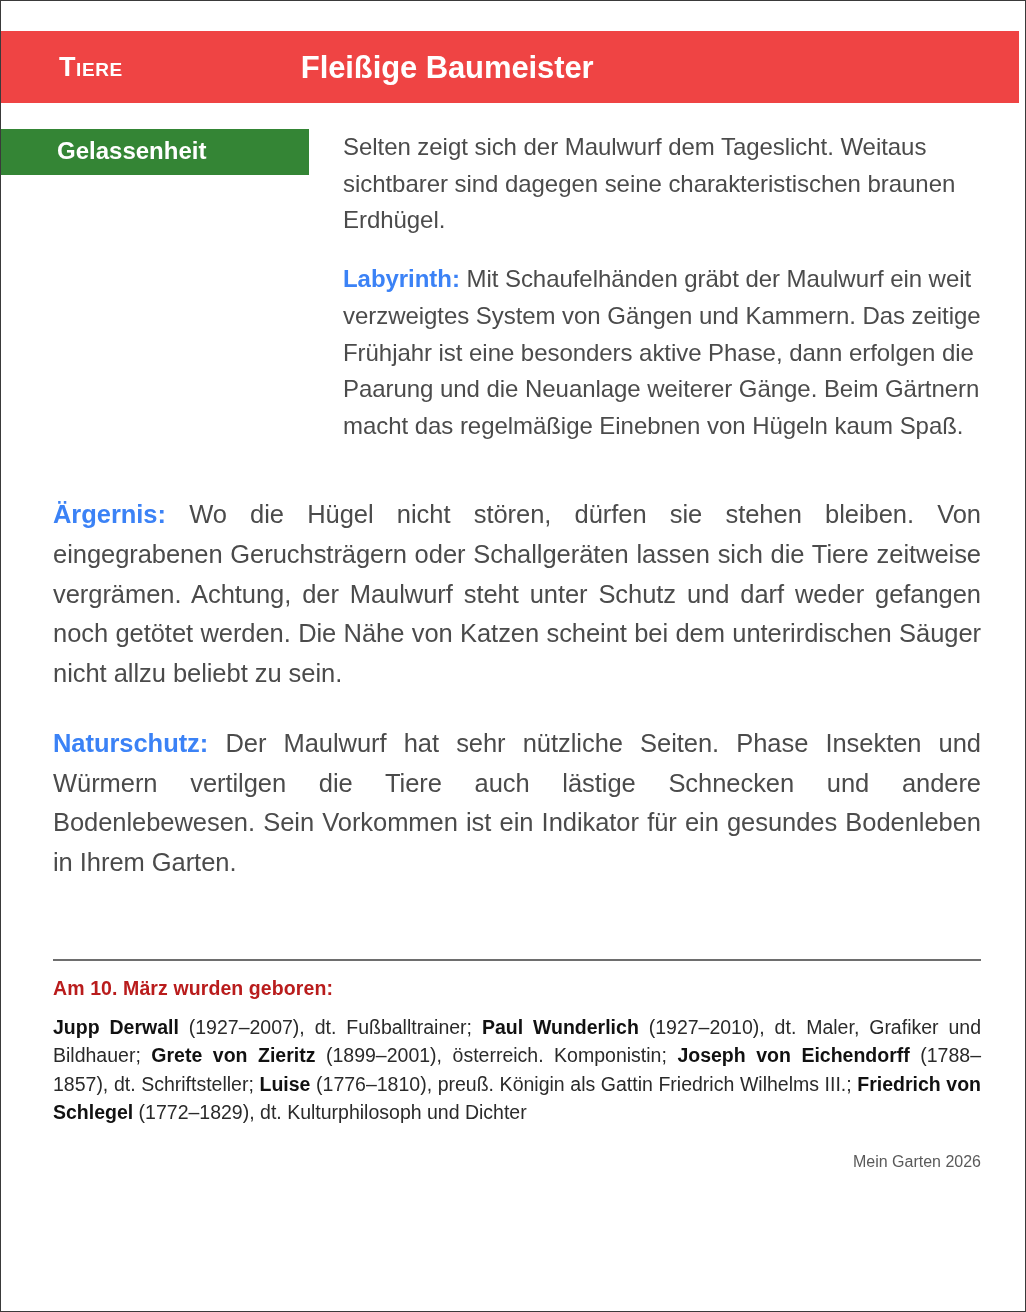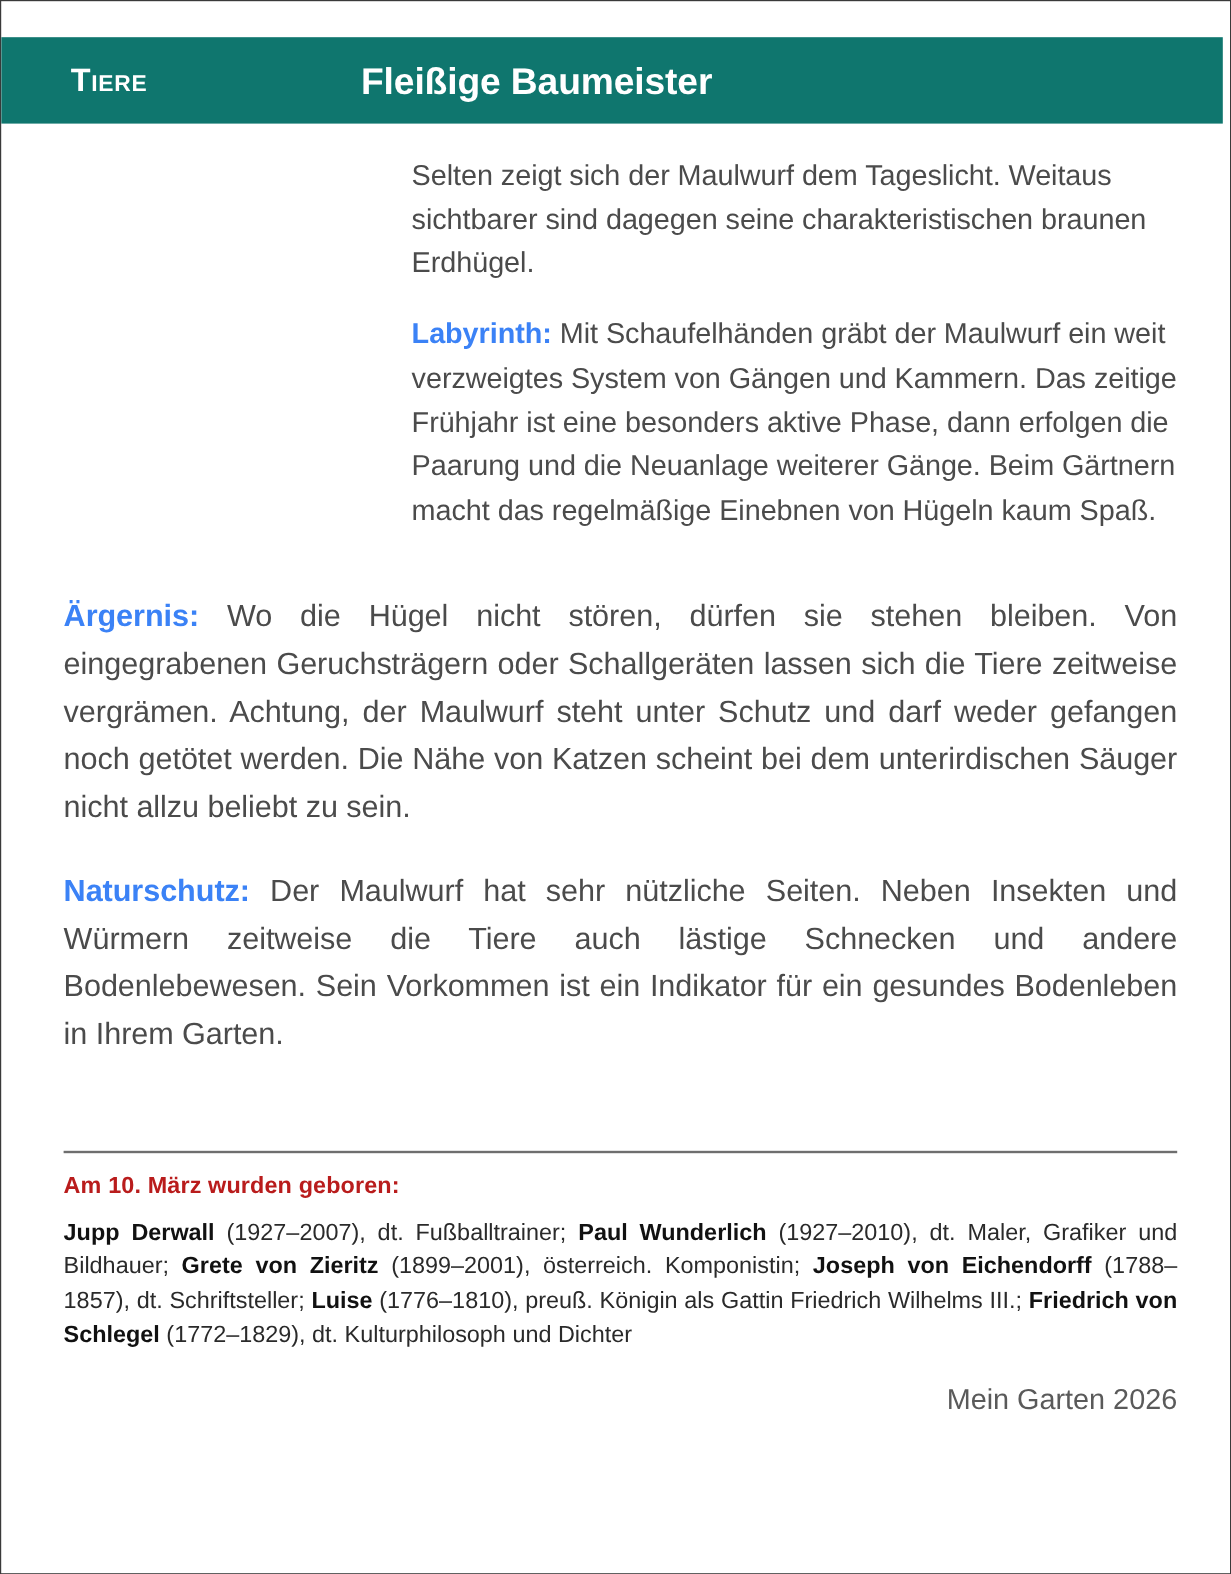--- a/index.html
+++ b/index.html
@@ -22,21 +22,21 @@
     border: 1px solid #3a3a3a;
   }
 
   
   .header-band {
     position: absolute;
     left: 0;
     top: 30px;
     width: 1018px;
     height: 72px;
-    background: #0f766e;
+    background: #ef4444;
     display: flex;
     align-items: center;
   }
   .header-kicker {
     color: #ffffff;
     font-size: 27px;
     font-weight: 600;
     font-variant: small-caps;
     letter-spacing: 0.6px;
     margin-left: 58px;
@@ -142,49 +142,50 @@
     margin-top: 13px;
     font-size: 19.5px;
     line-height: 1.46;
     color: #2a2a2a;
     text-align: justify;
   }
   .footer-text b { font-weight: bold; color: #111111; }
   .credit {
     margin-top: 26px;
     text-align: right;
-    font-size: 24px;
+    font-size: 16px;
     color: #5a5a5a;
   }
 </style>
 </head>
 <body>
 
 <div class="page">
 
   <div class="header-band">
     <div class="header-kicker">Tiere</div>
     <div class="header-title">Fleißige Baumeister</div>
   </div>
 
   <div class="cols">
 
     <div class="sidebar">
+      <div class="sidebar-head">Gelassenheit</div>
     </div>
 
     <div class="maincol">
       <p>Selten zeigt sich der Maulwurf dem Tageslicht. Weitaus sichtbarer sind dagegen seine charakteristischen braunen Erdhügel.</p>
       <p><span class="lead">Labyrinth:</span><span> Mit Schaufelhänden gräbt der Maulwurf ein weit verzweigtes System von Gängen und Kammern. Das zeitige Frühjahr ist eine besonders aktive Phase, dann erfolgen die Paarung und die Neuanlage weiterer Gänge. Beim Gärtnern macht das regelmäßige Einebnen von Hügeln kaum Spaß.</span></p>
     </div>
 
   </div>
 
   <div class="fullwidth">
     <p><span class="lead">Ärgernis:</span><span> Wo die Hügel nicht stören, dürfen sie stehen bleiben. Von eingegrabenen Geruchsträgern oder Schallgeräten lassen sich die Tiere zeitweise vergrämen. Achtung, der Maulwurf steht unter Schutz und darf weder gefangen noch getötet werden. Die Nähe von Katzen scheint bei dem unterirdischen Säuger nicht allzu beliebt zu sein.</span></p>
-    <p><span class="lead">Naturschutz:</span><span> Der Maulwurf hat sehr nützliche Seiten. Neben Insekten und Würmern zeitweise die Tiere auch lästige Schnecken und andere Bodenlebewesen. Sein Vorkommen ist ein Indikator für ein gesundes Bodenleben in Ihrem Garten.</span></p>
+    <p><span class="lead">Naturschutz:</span><span> Der Maulwurf hat sehr nützliche Seiten. Phase Insekten und Würmern vertilgen die Tiere auch lästige Schnecken und andere Bodenlebewesen. Sein Vorkommen ist ein Indikator für ein gesundes Bodenleben in Ihrem Garten.</span></p>
   </div>
 
   <div class="footer">
     <div class="footer-rule"></div>
     <div class="footer-heading">Am 10. März wurden geboren:</div>
     <div class="footer-text"><b>Jupp Derwall</b><span> (1927–2007), dt. Fußballtrainer; </span><b>Paul Wunderlich</b><span> (1927–2010), dt. Maler, Grafiker und Bildhauer; </span><b>Grete von Zieritz</b><span> (1899–2001), österreich. Komponistin; </span><b>Joseph von Eichendorff</b><span> (1788–1857), dt. Schriftsteller; </span><b>Luise</b><span> (1776–1810), preuß. Königin als Gattin Friedrich Wilhelms III.; </span><b>Friedrich von Schlegel</b><span> (1772–1829), dt. Kulturphilosoph und Dichter</span></div>
     <div class="credit">Mein Garten 2026</div>
   </div>
 
 </div>

